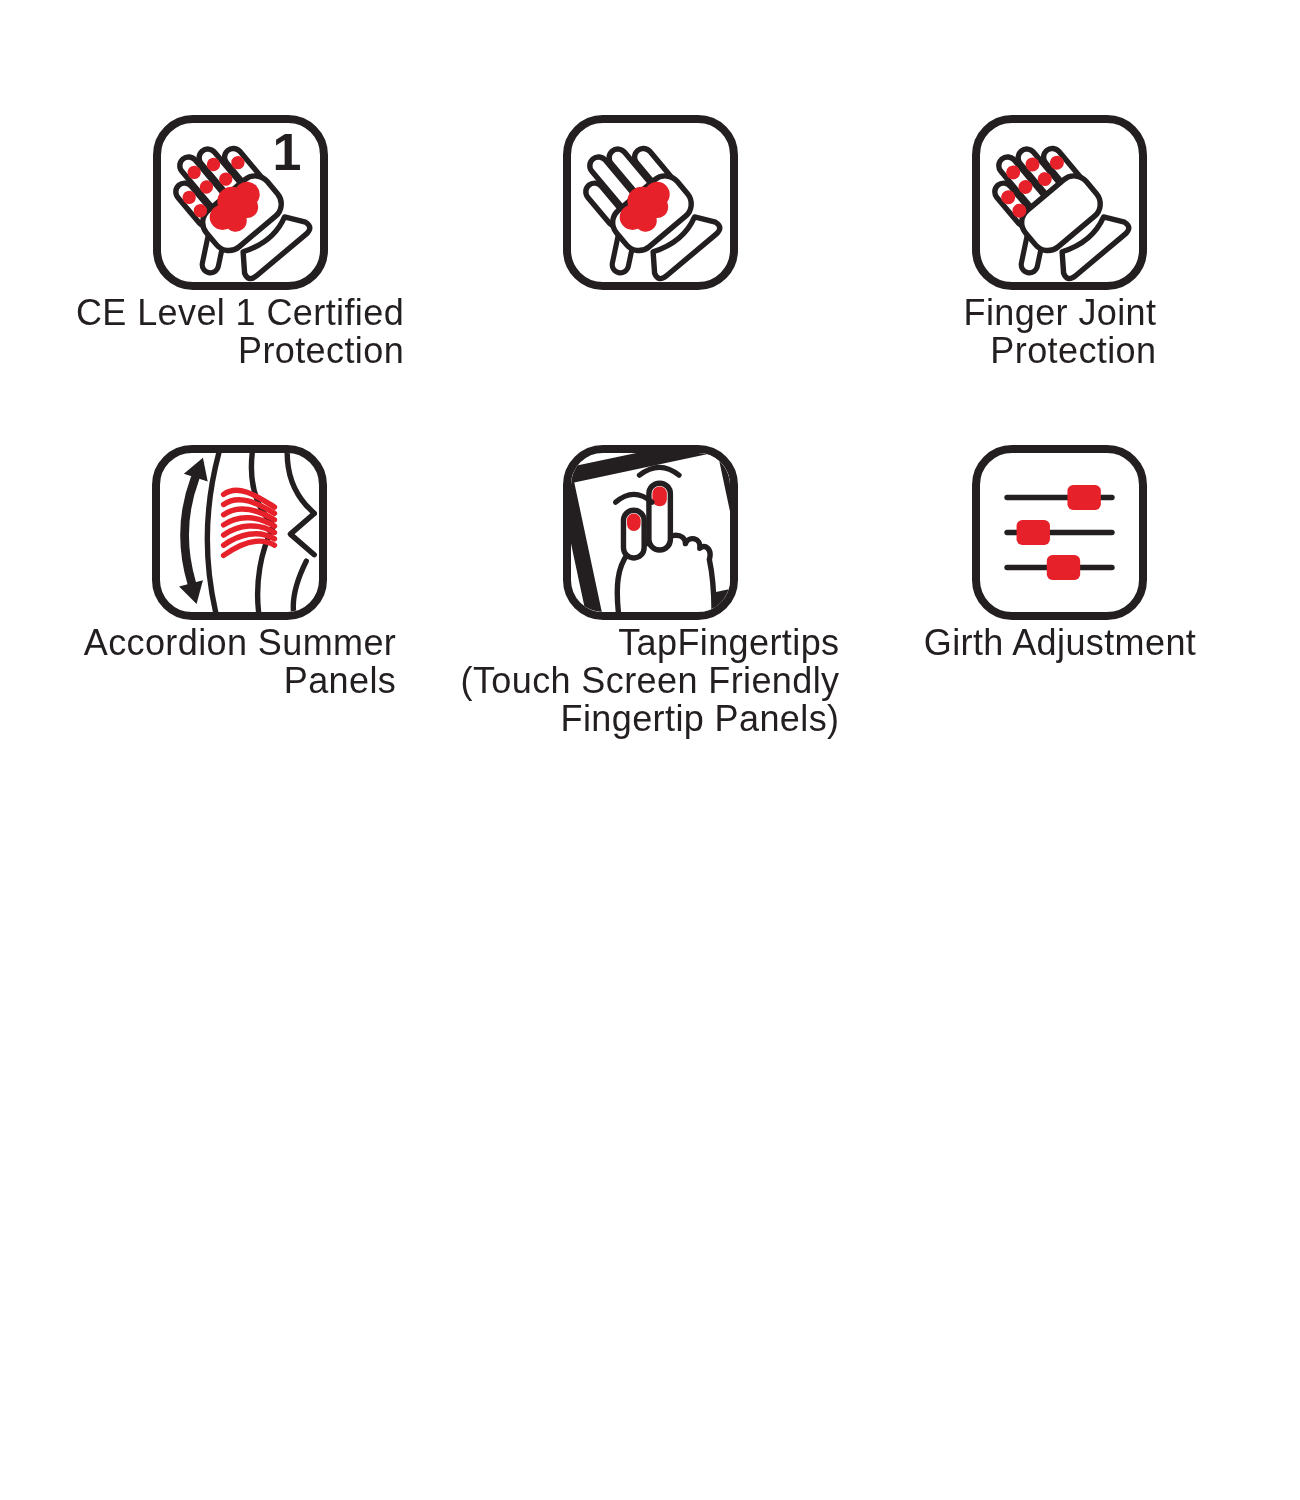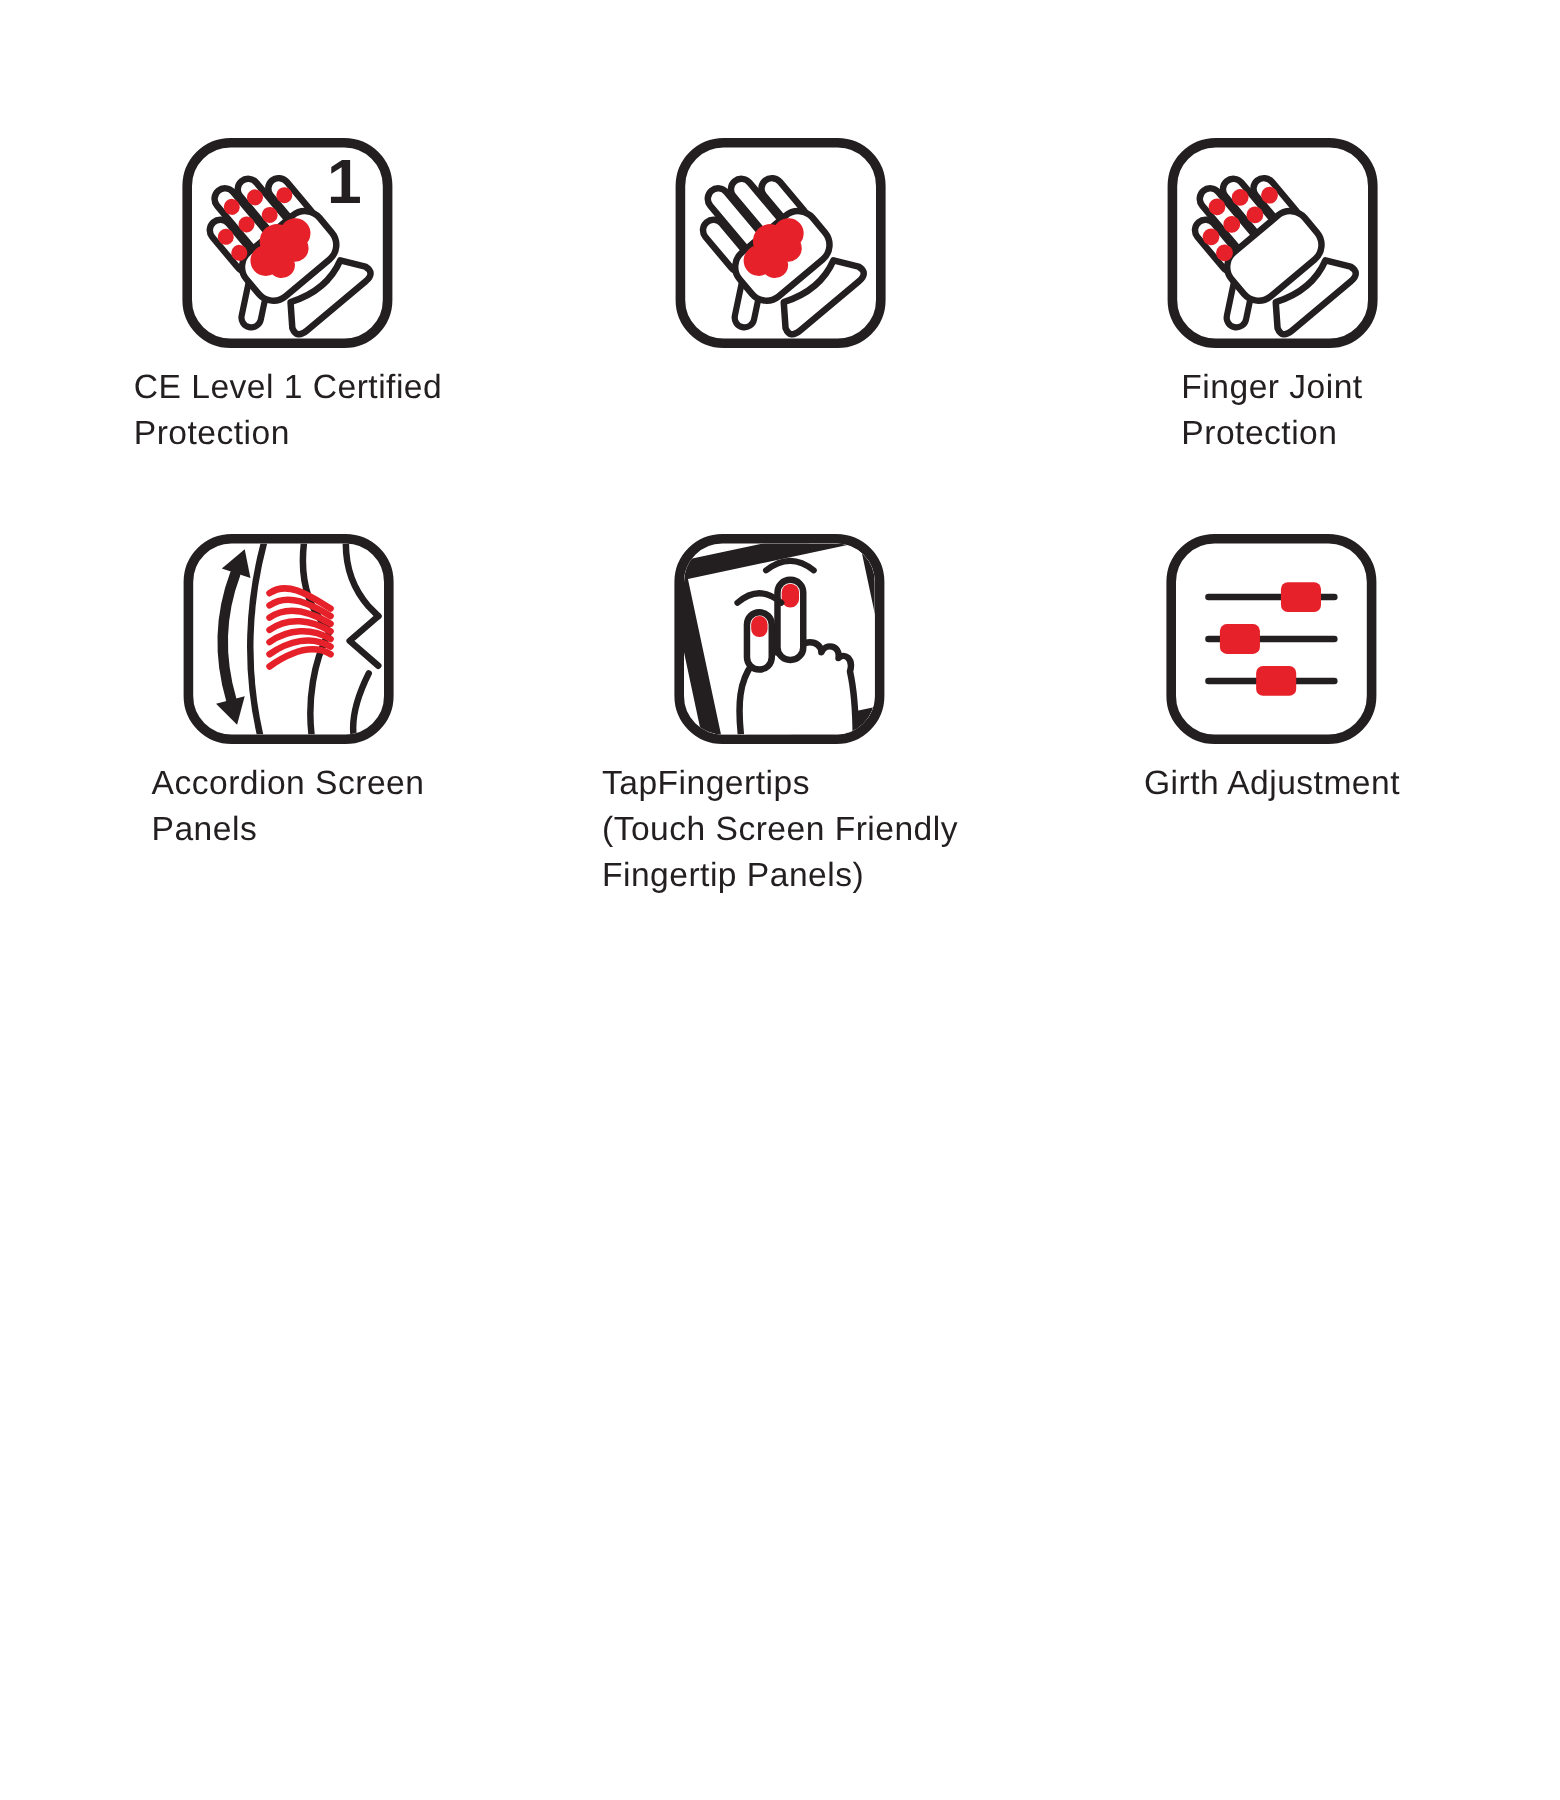--- a/index.html
+++ b/index.html
@@ -45,26 +45,26 @@
   }
   .badge{
     position:absolute;
     top:2px;right:18px;
     font-size:52px;
     font-weight:700;
     line-height:1.05;
     color:var(--ink);
   }
   .label{
-    margin-top:14px;
-    font-size:28px;
+    margin-top:4px;
+    font-size:36px;
     line-height:38px;
     letter-spacing:0.4px;
     color:var(--ink);
-    text-align:left;
+    text-align:right;
     white-space:pre-line;
   }
 </style>
 </head>
 <body>
 
 <div class="grid">
 
   <div class="cell">
     <div class="iconbox">
@@ -173,21 +173,21 @@
           <path d="M40 58   C50 51   62 48   72 54"></path>
           <path d="M40 64.4 C50 57.4 62 52   72 58"></path>
         </g>
         <g fill="#231F20" stroke="none">
           <path d="M22 16 Q10 48 20 82" fill="none" stroke="#231F20" stroke-width="5.5" stroke-linecap="round"></path>
           <polygon points="27,3 30,18 15,13"></polygon>
           <polygon points="23,95 27,80 12,84"></polygon>
         </g>
       </svg>
     </div>
-    <div class="label">Accordion Screen
+    <div class="label">Accordion Summer
 Panels</div>
   </div>
 
   <div class="cell">
     <div class="iconbox">
       <svg viewBox="0 0 100 100">
         <rect x="5" y="3" width="102" height="96" rx="5" transform="rotate(-12 56 51)" fill="#ffffff" stroke="#231F20" stroke-width="10"></rect>
         <path d="M30 102
                  C28 84 29 72 36 63
                  L44 57 L60 57

